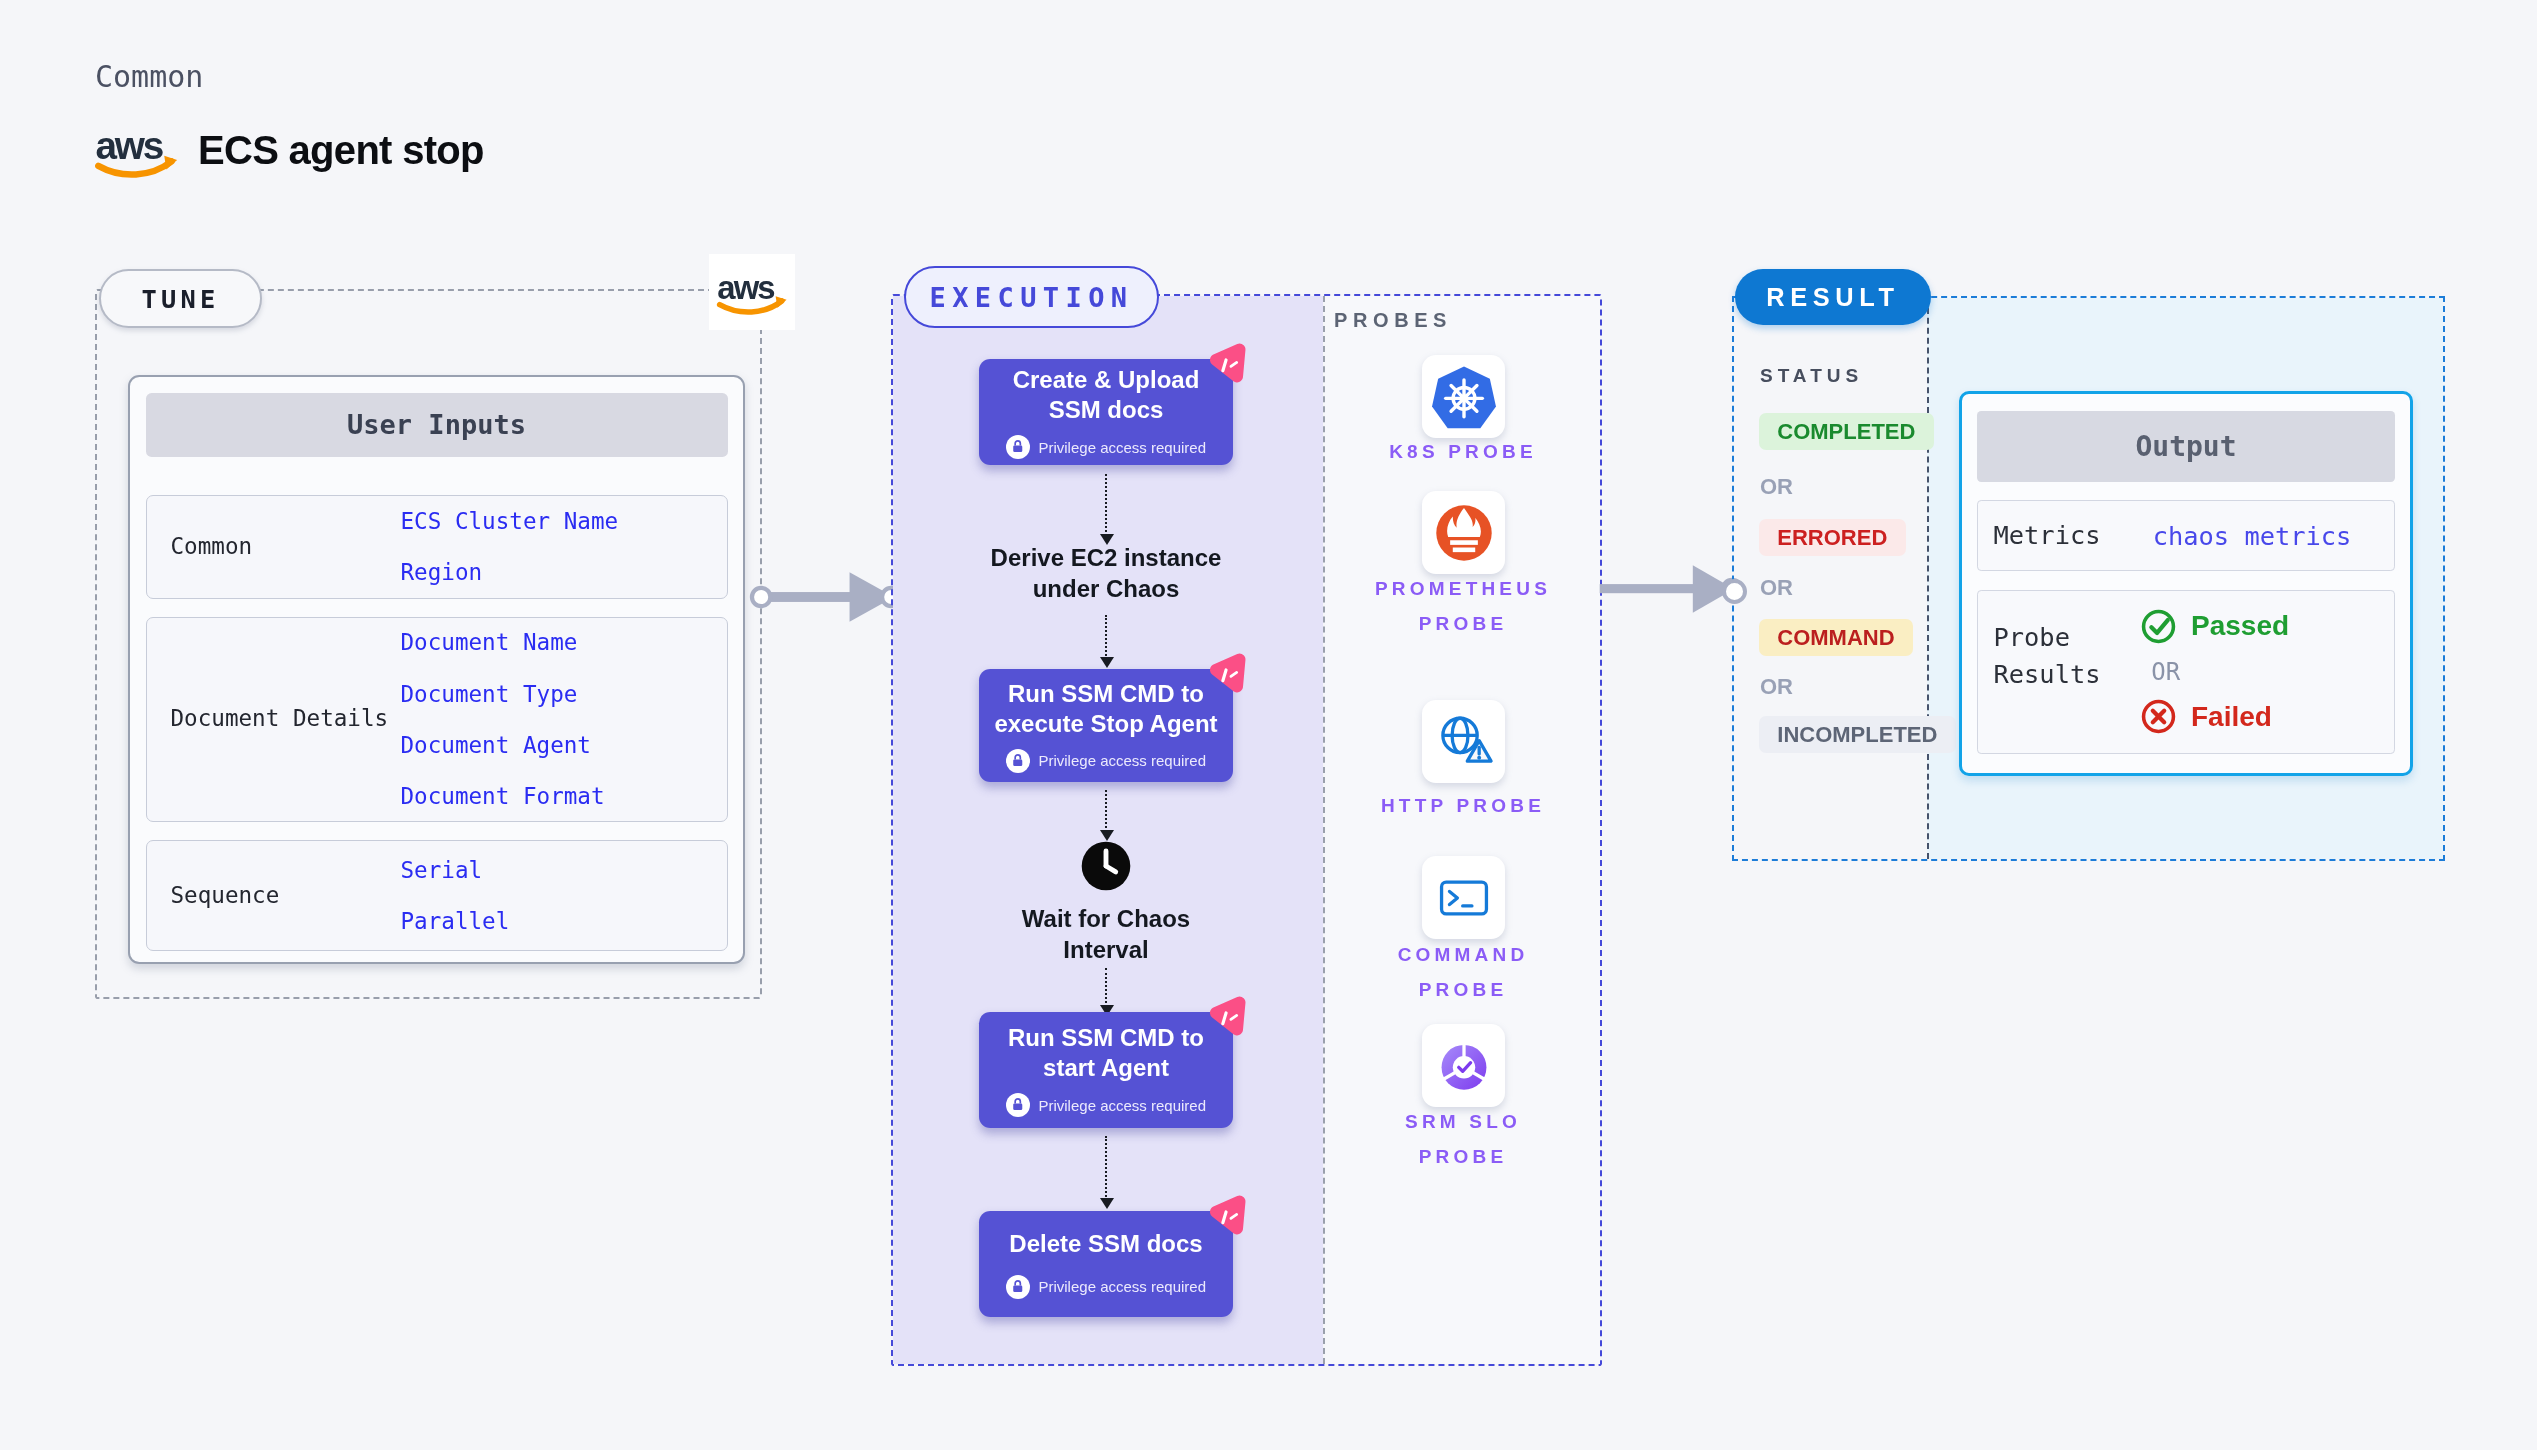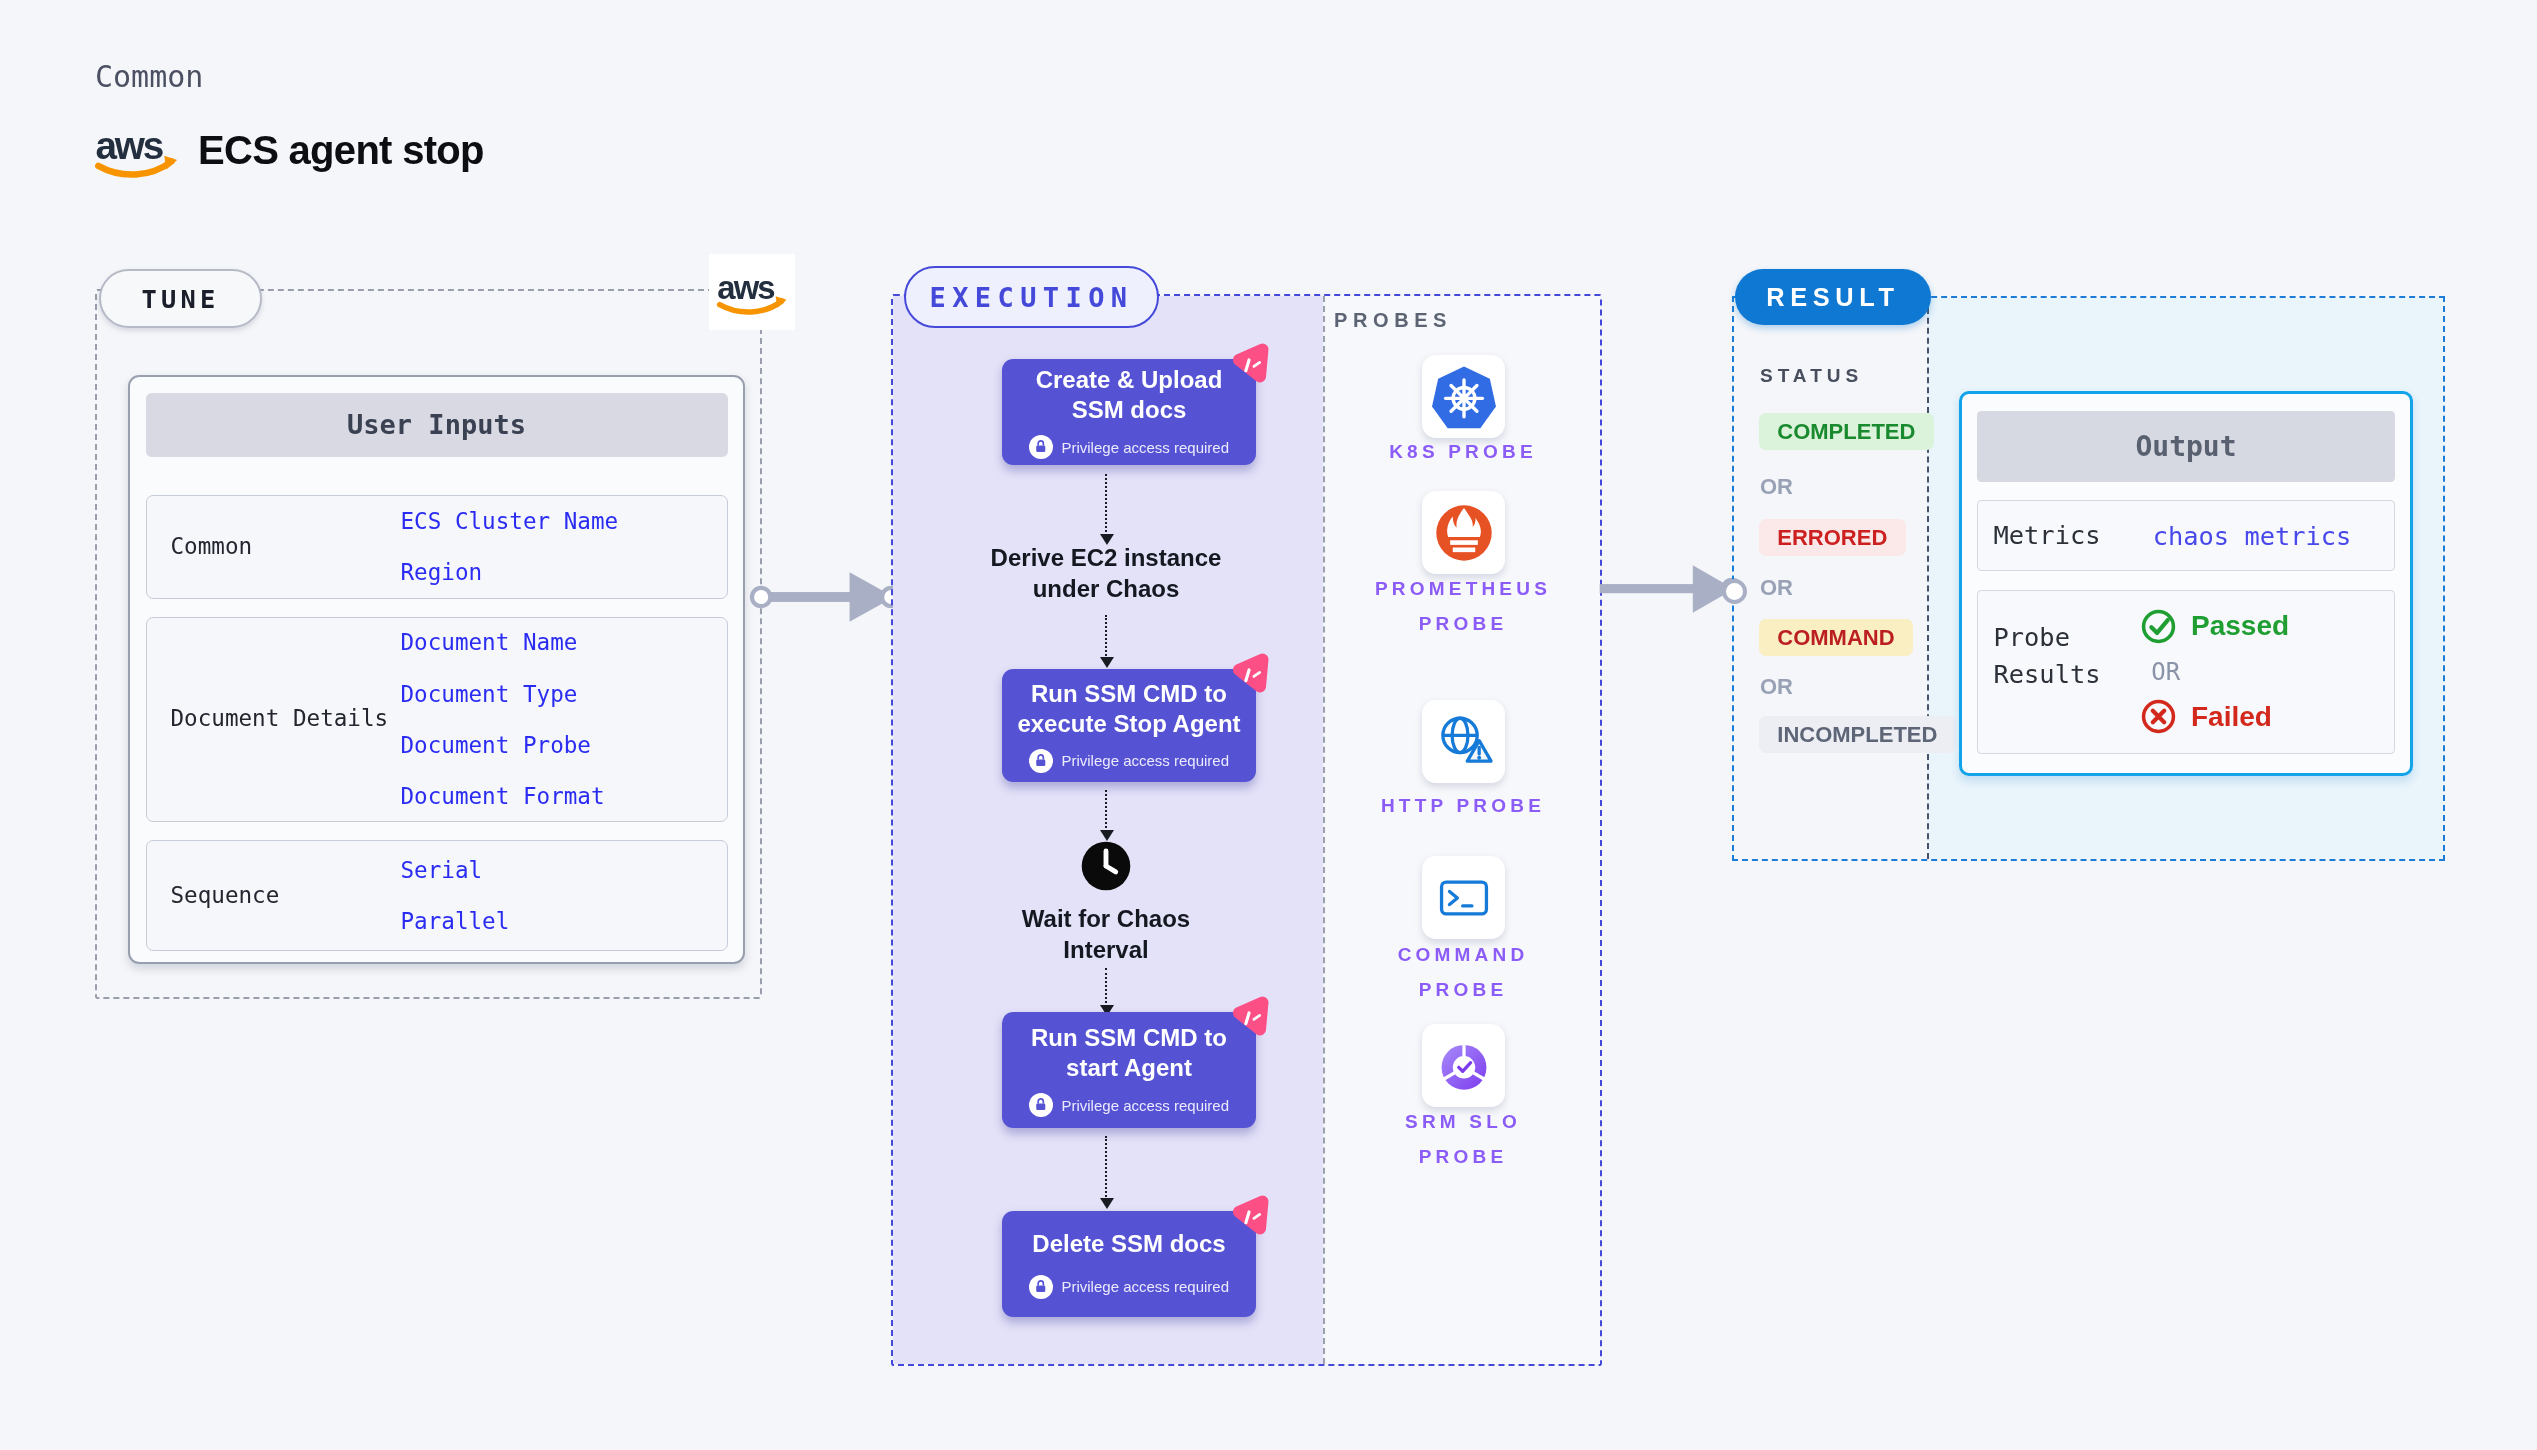--- a/index.html
+++ b/index.html
@@ -49,21 +49,21 @@
 
   
   .harrow{pointer-events:none;}
   .dotarrow{width:0;border-left:2.8px dotted #181b22;}
   .dotarrow:after{content:"";position:absolute;bottom:-8.5px;left:-7px;border-left:7.8px solid transparent;
                   border-right:7.8px solid transparent;border-top:11.3px solid #181b22;}
 
   
   .step{left:86px;width:254px;background:#5552d4;border-radius:11.3px;color:#fff;
         display:flex;flex-direction:column;align-items:center;justify-content:center;gap:10px;
-        box-shadow:0 5.6px 10px rgba(70,70,160,.35);box-sizing:border-box;padding:10px 7px;margin-left:23px;}
+        box-shadow:0 5.6px 10px rgba(70,70,160,.35);box-sizing:border-box;padding:10px 7px;}
   .step-title{font-size:24px;font-weight:bold;text-align:center;line-height:1.25;width:233px;}
   .priv{display:flex;align-items:center;gap:8.5px;}
   .priv-circ{width:24px;height:24px;border-radius:50%;background:#ffffff;display:flex;align-items:center;justify-content:center;}
   .priv-text{font-size:15px;color:#eceafd;}
   .flow-note{left:86px;width:254px;text-align:center;font-size:24px;font-weight:bold;color:#141820;line-height:1.3;}
   .pink-badge{position:absolute;width:47px;height:47px;right:-18.3px;top:-18.3px;transform:rotate(-8deg);}
 
   
   .probes-title{left:9px;top:12.7px;font-size:20px;font-weight:bold;letter-spacing:5.6px;color:#5c6474;}
   .probe-card{left:97px;width:83px;height:83px;background:#ffffff;border-radius:14px;
@@ -145,21 +145,21 @@
         <span class="link">ECS Cluster Name</span>
         <span class="link">Region</span>
       </div>
     </div>
 
     <div class="ui-row r2">
       <div class="ui-row-label" style="width:254px;white-space:pre-line">Document Details</div>
       <div class="ui-row-vals">
         <span class="link">Document Name</span>
         <span class="link">Document Type</span>
-        <span class="link">Document Probe</span>
+        <span class="link">Document Agent</span>
         <span class="link">Document Format</span>
       </div>
     </div>
 
     <div class="ui-row r3">
       <div class="ui-row-label">Sequence</div>
       <div class="ui-row-vals">
         <span class="link">Serial</span>
         <span class="link">Parallel</span>
       </div>

